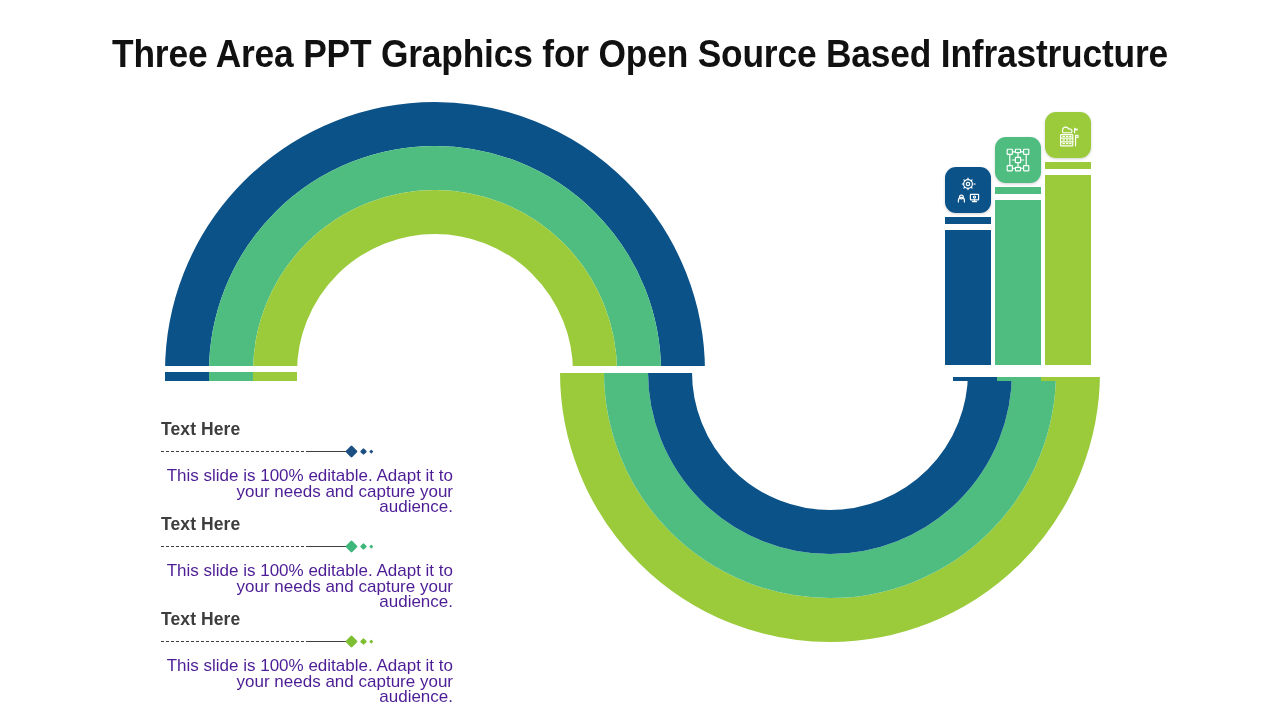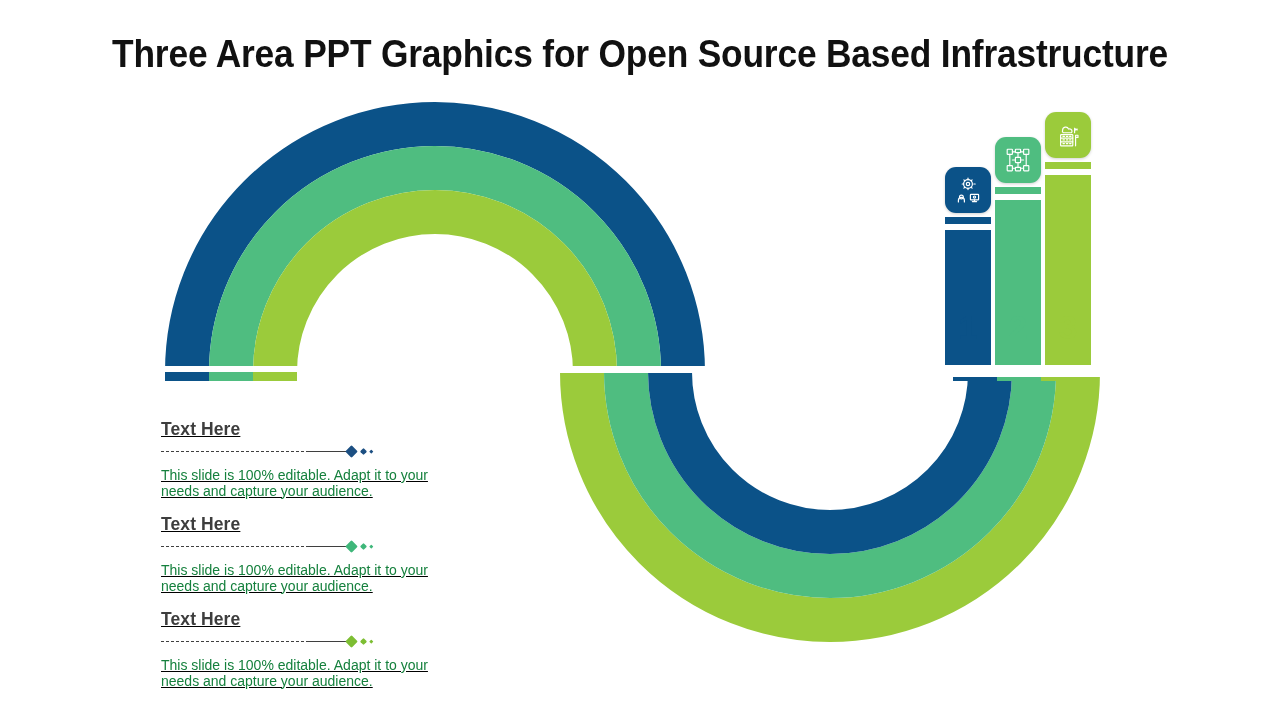--- a/index.html
+++ b/index.html
@@ -13,39 +13,39 @@
   #title{
     position:absolute;left:0;top:33px;width:1280px;text-align:center;
     font-size:38px;font-weight:bold;color:#111111;letter-spacing:-0.2px;
     transform:scaleX(0.93);transform-origin:center top;white-space:nowrap;
   }
 
   
   #ribbon{position:absolute;left:0;top:0;width:1280px;height:720px;}
 
   
-  .tblock{position:absolute;left:161px;width:300px;text-decoration:underline;}
+  .tblock{position:absolute;left:161px;width:300px;}
   .tb-head{
     font-size:17.5px;font-weight:bold;color:#3d3d3d;letter-spacing:0.1px;
     margin:0 0 0 0;line-height:20px;
   }
   .tb-line{position:relative;height:14px;margin-top:6px;width:210px;}
   .tb-line .dash{
     position:absolute;left:0;top:6px;width:148px;height:0;
     border-top:1.4px dashed #3f3f3f;
   }
   .tb-line .solid{
     position:absolute;left:148px;top:6px;width:40px;height:1.4px;background:#3f3f3f;
   }
   .dia{position:absolute;transform:rotate(45deg);}
   .dia.d1{width:9px;height:9px;left:186px;top:2px;border-radius:1.2px;}
   .dia.d2{width:5px;height:5px;left:200px;top:4px;border-radius:1px;}
   .dia.d3{width:2.6px;height:2.6px;left:209px;top:5.4px;border-radius:.6px;}
   .tb-body{
-    font-size:14px;color:#15803d;line-height:15.5px;margin-top:9px;width:292px;
+    font-size:17px;color:#4c1d95;line-height:15.5px;margin-top:9px;width:292px;text-align:right;
   }
 
   
   #chart{position:absolute;left:940px;top:115px;width:170px;height:250px;}
   .bar-col{position:absolute;bottom:0;width:46px;}
   .bar-body{position:absolute;bottom:0;width:100%;}
   .bar-cap{position:absolute;width:100%;height:7px;}
   .tile{
     position:absolute;width:46px;height:46px;border-radius:11px;
     display:flex;align-items:center;justify-content:center;

